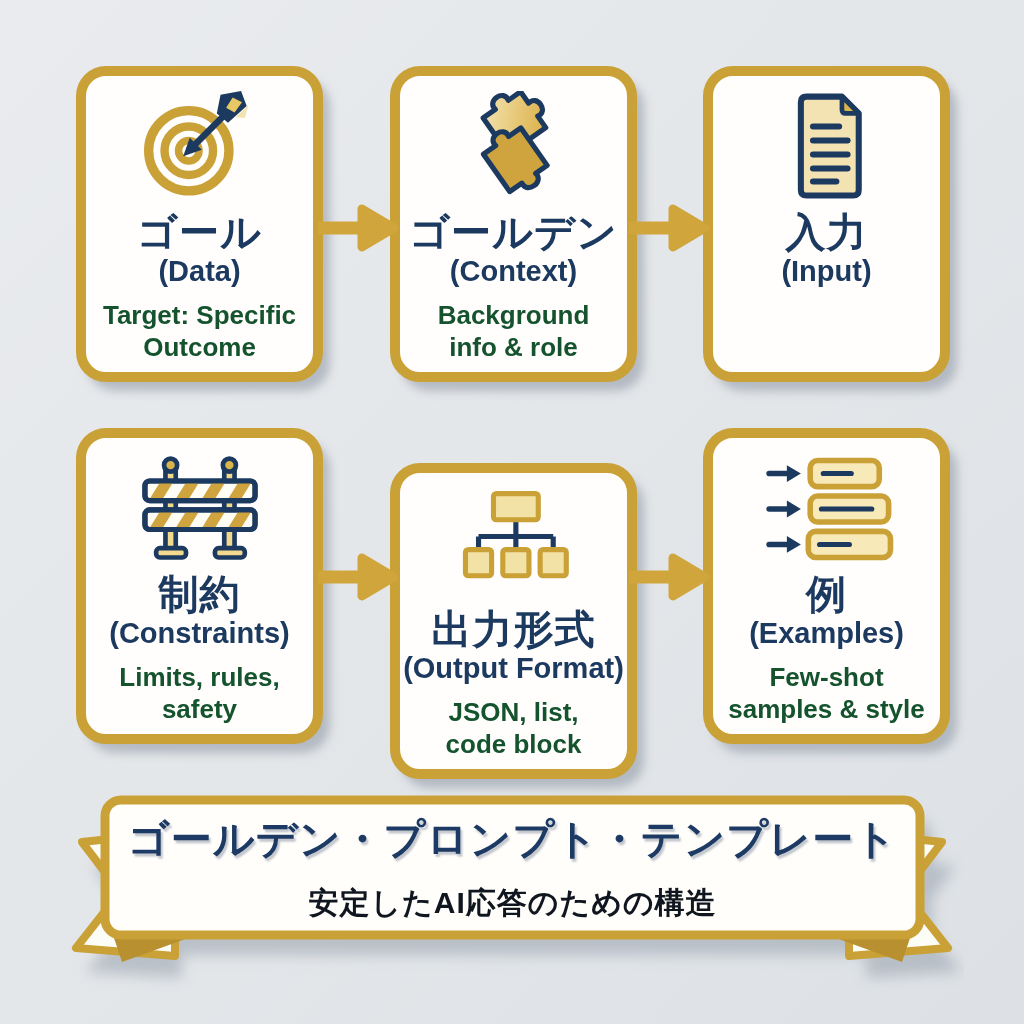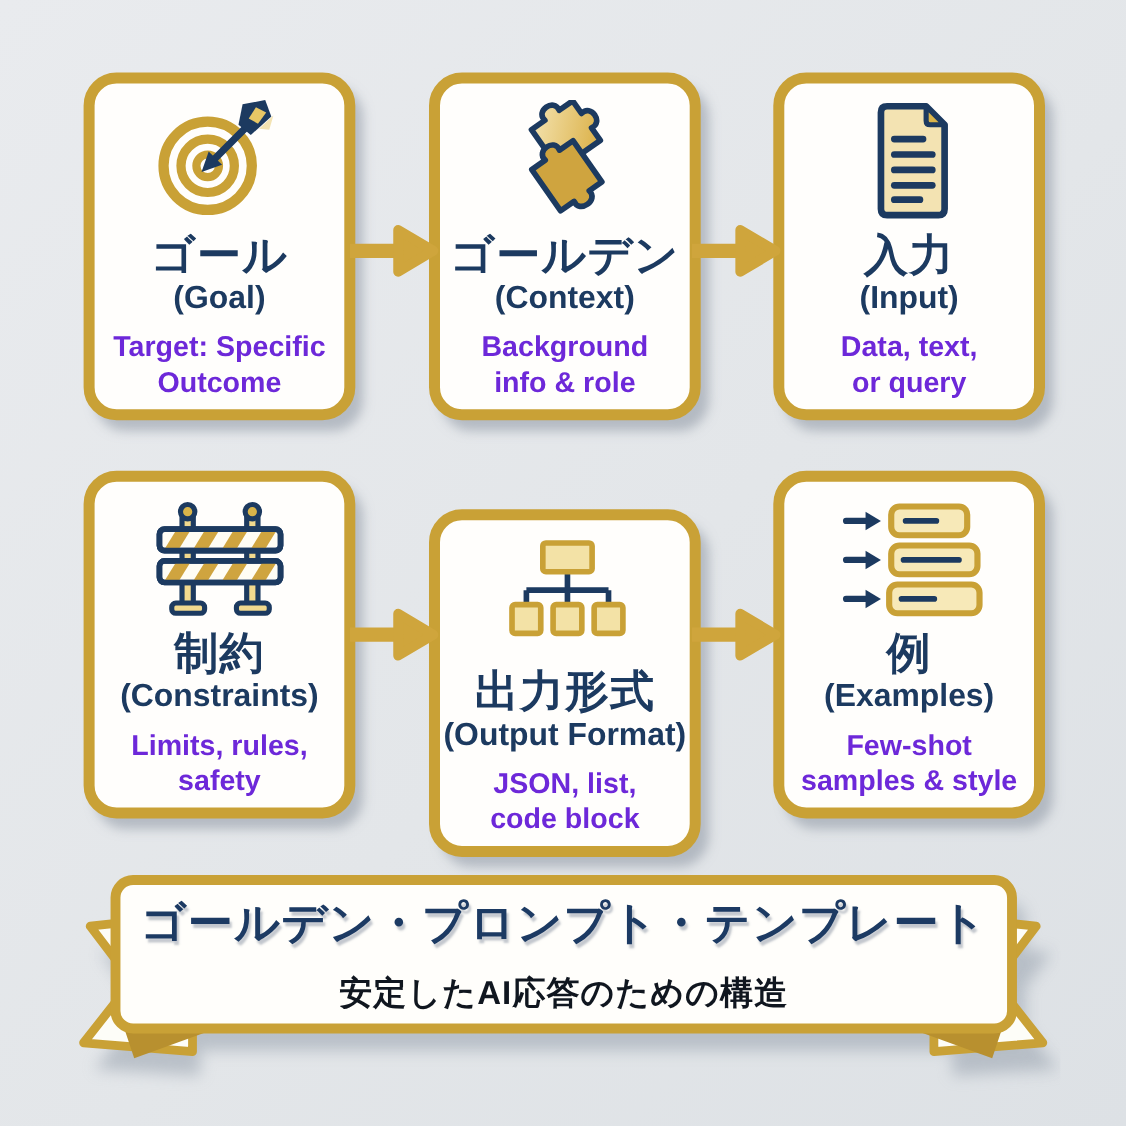--- a/index.html
+++ b/index.html
@@ -49,21 +49,21 @@
     font-size: 29px;
     font-weight: 700;
     color: #1c3a60;
     line-height: 1.15;
     white-space: nowrap;
   }
   .desc {
     margin-top: 12px;
     font-size: 26px;
     font-weight: 600;
-    color: #6d28d9;
+    color: #14532d;
     line-height: 1.22;
   }
   
   #card-goal        { left: 76px;  top: 66px; }
   #card-context     { left: 390px; top: 66px; }
   #card-input       { left: 703px; top: 66px; }
   #card-constraints { left: 76px;  top: 428px; }
   #card-output      { left: 390px; top: 428px; margin-top: 35px; }
   #card-examples    { left: 703px; top: 428px; }
   
@@ -114,21 +114,21 @@
         <circle cx="58" cy="64" r="26" fill="none" stroke="#c9a136" stroke-width="9"></circle>
         <circle cx="58" cy="64" r="11" fill="none" stroke="#c9a136" stroke-width="8"></circle>
         <line x1="62" y1="60" x2="103" y2="19" stroke="#1c3a60" stroke-width="7" stroke-linecap="round"></line>
         <polygon points="52,70 72,63 59,50" fill="#1c3a60"></polygon>
         <polygon points="88,24 92,4 114,0 120,16 100,34" fill="#1c3a60"></polygon>
         <polygon points="98,18 105,7 115,12 107,23" fill="#e8c765"></polygon>
         <polygon points="108,28 122,15 118,29" fill="#f3e3b2"></polygon>
       </svg>
     </div>
     <div class="title-ja">ゴール</div>
-    <div class="title-en">(Goal)</div>
+    <div class="title-en">(Data)</div>
     <div class="desc">
       <div>Target: Specific</div>
       <div>Outcome</div>
     </div>
   </div>
 
   <div class="card" id="card-context">
     <div class="icon-wrap">
       <svg width="150" height="112" viewBox="0 0 140 120" aria-hidden="true">
         <defs>
@@ -160,24 +160,20 @@
           <line x1="55" y1="38" x2="83" y2="38"></line>
           <line x1="55" y1="53" x2="92" y2="53"></line>
           <line x1="55" y1="68" x2="92" y2="68"></line>
           <line x1="55" y1="83" x2="92" y2="83"></line>
           <line x1="55" y1="97" x2="80" y2="97"></line>
         </g>
       </svg>
     </div>
     <div class="title-ja">入力</div>
     <div class="title-en">(Input)</div>
-    <div class="desc">
-      <div>Data, text,</div>
-      <div>or query</div>
-    </div>
   </div>
 
   <div class="card" id="card-constraints">
     <div class="icon-wrap">
       <svg width="170" height="112" viewBox="0 0 150 120" aria-hidden="true">
         <defs>
           <clipPath id="bar1">
               <rect x="16" y="30" width="118" height="21" rx="5"></rect>
             </clipPath>
           <clipPath id="bar2">

